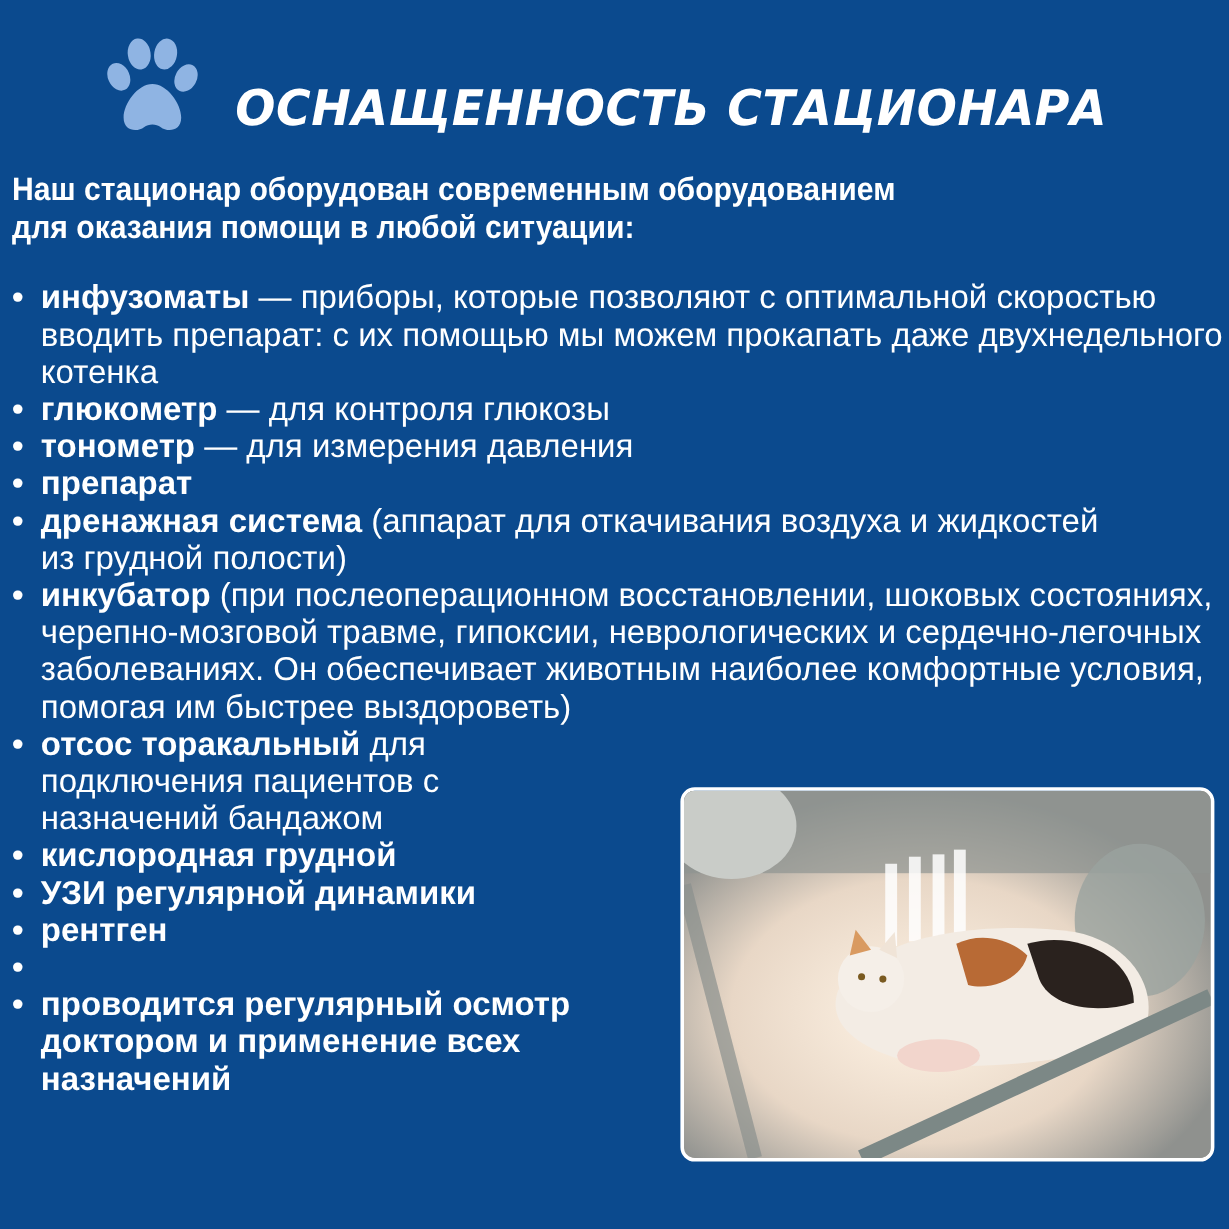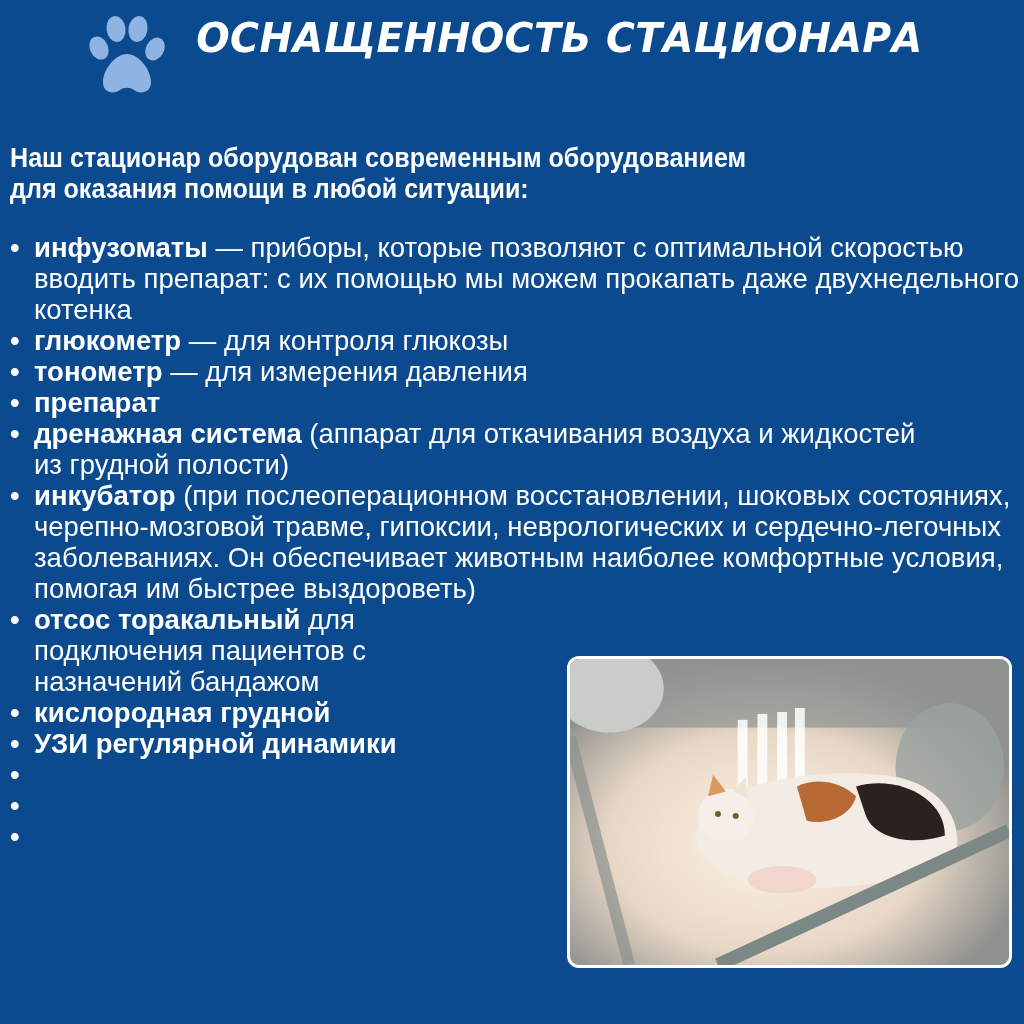--- a/index.html
+++ b/index.html
@@ -5,21 +5,21 @@
   html, body { margin:0; padding:0; }
   body {
     width:1024px; height:1024px; overflow:hidden;
     background: var(--bg, #0b4a8e);
     color:#fff;
     font-family: "DejaVu Sans", sans-serif;
     position:relative;
   }
   .header {
     position:absolute; left:0; top:14px; width:1024px; height:100px;
-    display:flex; align-items:flex-start; justify-content:center; gap:14px;
+    display:flex; align-items:flex-end; justify-content:center; gap:14px;
   }
   .paw { width:80px; height:84px; }
   .title {
     font-family: "DejaVu Sans", sans-serif;
     font-weight:bold; font-style:italic;
     font-size:41px; letter-spacing:0.5px; color:#fff;
     transform: scaleX(0.96);
   }
   .intro {
     position:absolute; left:10px; top:143px; width:1000px;
@@ -98,26 +98,28 @@
   <div class="item narrow">
     <span class="bullet">•</span>
     <span class="item-text"><b>кислородная грудной</b></span>
   </div>
   <div class="item narrow">
     <span class="bullet">•</span>
     <span class="item-text"><b>УЗИ регулярной динамики</b></span>
   </div>
   <div class="item narrow">
     <span class="bullet">•</span>
+    <span class="item-text"><b>рентген</b></span>
   </div>
   <div class="item narrow">
     <span class="bullet">•</span>
   </div>
   <div class="item narrow">
     <span class="bullet">•</span>
+    <span class="item-text" style="max-width:530px"><b>проводится регулярный осмотр доктором и применение всех назначений</b></span>
   </div>
 </div>
 
 <div class="photo">
   <svg viewBox="0 0 445 312" preserveAspectRatio="none">
     <defs>
       <radialGradient id="glow" cx="0.45" cy="0.6" r="0.6">
         <stop offset="0" stop-color="#fff4e6"></stop>
         <stop offset="0.6" stop-color="#e8d7c6"></stop>
         <stop offset="1" stop-color="#8f918e"></stop>

